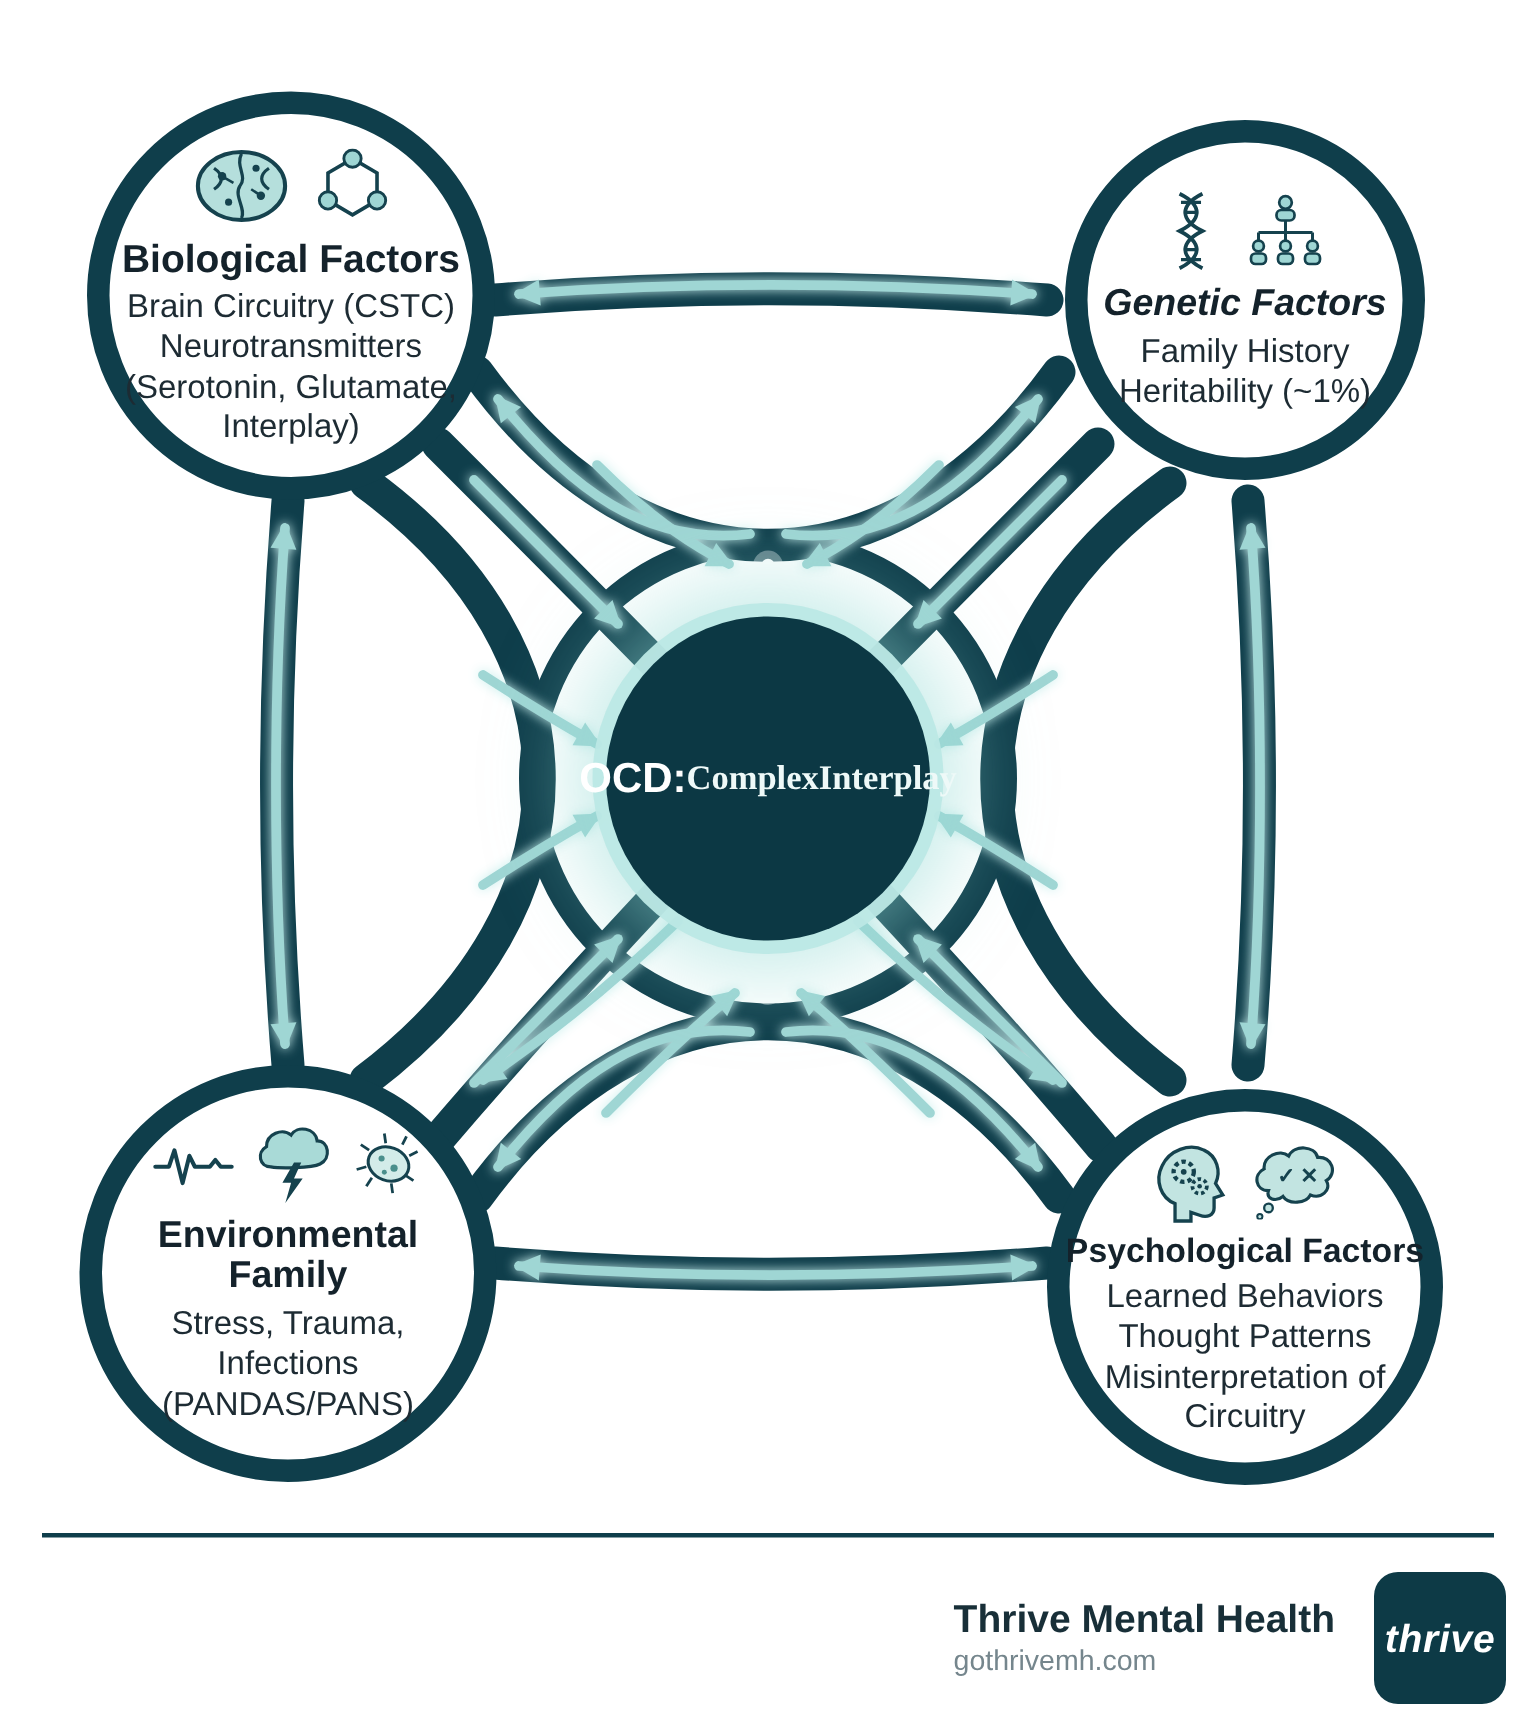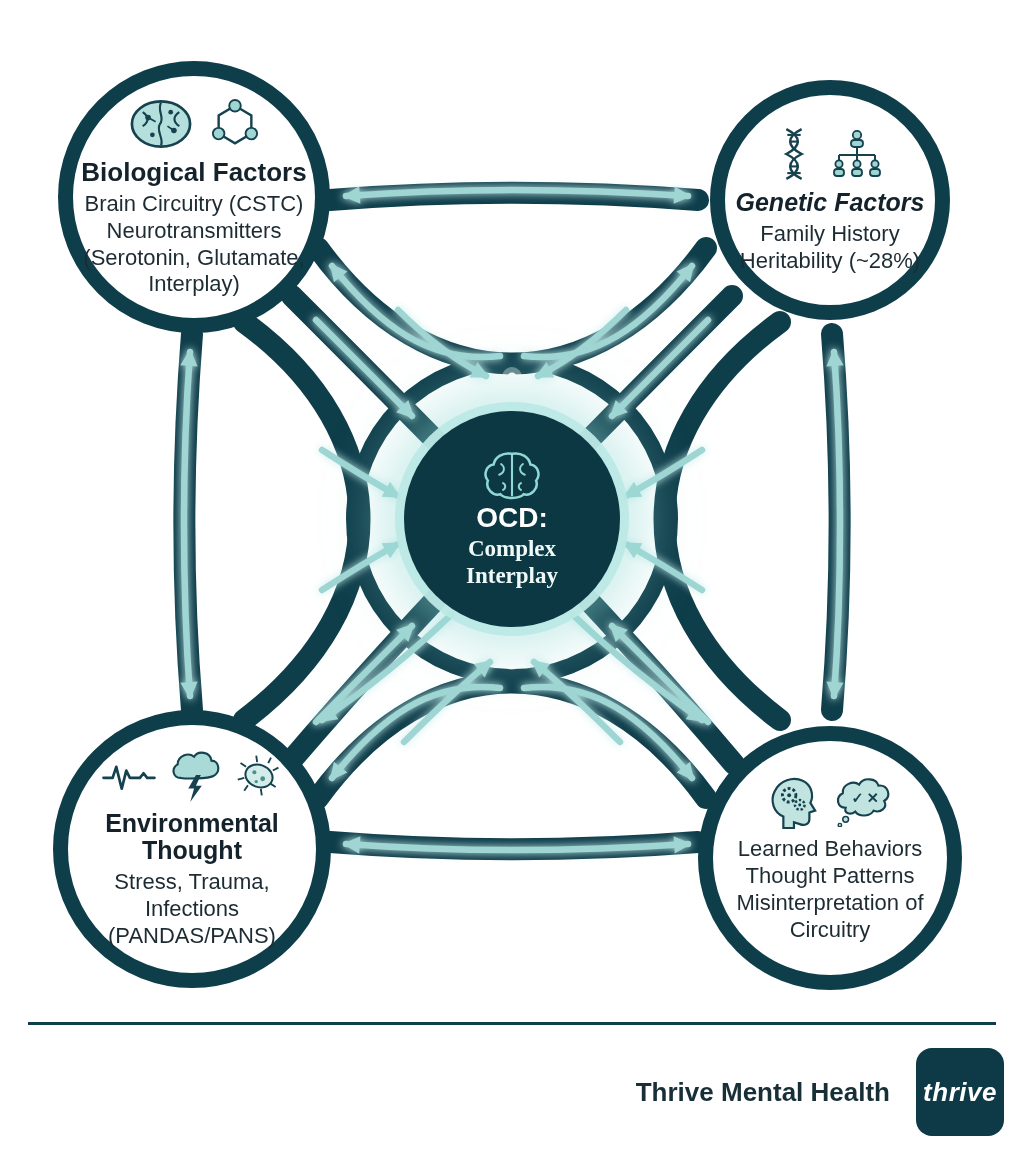--- a/index.html
+++ b/index.html
@@ -23,21 +23,21 @@
 
   .node-biological{left:58px;top:57px;width:272px;height:272px;}
   .node-genetic{left:710px;top:76px;width:240px;height:240px;}
   .node-environmental{left:53px;top:706px;width:278px;height:278px;}
   .node-psychological{left:698px;top:722px;width:264px;height:264px;}
   .node-genetic .title{font-size:25px;font-style:italic;}
   .node-psychological .title{font-size:22.5px;}
   .node-environmental .title{font-size:25px;max-width:190px;}
 
   .center-node{position:absolute;left:404px;top:407px;width:216px;height:216px;border-radius:50%;
-        background:#0c3844;display:flex;flex-direction:column;align-items:center;justify-content:center;
+        background:#0c3844;display:flex;flex-direction:row;align-items:center;justify-content:center;
         text-align:center;box-shadow:0 0 0 9px rgba(188,232,229,.95),0 0 55px 22px rgba(150,218,214,.55);}
   .center-node .c1{color:#ffffff;font-weight:bold;font-size:28px;line-height:1.15;}
   .center-node .c2{color:#eef9f8;font-weight:bold;font-size:23px;line-height:1.2;font-family:Liberation Serif, serif;}
 
   .divider{position:absolute;left:28px;top:1018px;width:968px;height:3px;background:#0f3e4b;}
   .footer{position:absolute;top:1044px;right:20px;display:flex;align-items:center;gap:26px;}
   .footer .ftext{}
   .brand{font-weight:bold;font-size:26px;color:#182f38;line-height:1.1;}
   .site{font-size:19px;color:#75868d;margin-top:3px;}
   .logo{width:88px;height:88px;border-radius:16px;background:#0d3a46;display:flex;align-items:center;justify-content:center;}
@@ -163,21 +163,21 @@
         <circle cx="12" cy="35" r="3.6" fill="#9fd6d4" stroke="#15424e" stroke-width="1.8"></circle>
         <rect x="7" y="40" width="10" height="7" rx="3" fill="#9fd6d4" stroke="#15424e" stroke-width="1.8"></rect>
         <circle cx="30" cy="35" r="3.6" fill="#9fd6d4" stroke="#15424e" stroke-width="1.8"></circle>
         <rect x="25" y="40" width="10" height="7" rx="3" fill="#9fd6d4" stroke="#15424e" stroke-width="1.8"></rect>
         <circle cx="48" cy="35" r="3.6" fill="#9fd6d4" stroke="#15424e" stroke-width="1.8"></circle>
         <rect x="43" y="40" width="10" height="7" rx="3" fill="#9fd6d4" stroke="#15424e" stroke-width="1.8"></rect>
       </svg>
     </div>
     <div class="title nowrap">Genetic Factors</div>
     <div class="line">Family History</div>
-    <div class="line">Heritability (~28%)</div>
+    <div class="line">Heritability (~1%)</div>
   </div>
 
   <div class="node node-environmental">
     <div class="icons">
       <svg width="56" height="40" viewBox="0 0 60 44">
         <polyline points="2,24 12,24 16,12 22,36 27,16 31,24 42,24 46,19 50,24 58,24" fill="none" stroke="#15424e" stroke-width="3" stroke-linejoin="round" stroke-linecap="round"></polyline>
       </svg>
       <svg width="54" height="56" viewBox="0 0 56 58">
         <path d="M12 31 C4 31 2 21 9 17 C9 8 20 4 26 9 C30 2 43 4 44 13 C52 13 54 25 46 29 C40 32 18 32 12 31 Z" fill="#a9dad7" stroke="#15424e" stroke-width="2.2"></path>
         <polygon points="28,28 20,42 26,42 22,56 34,39 28,39 33,28" fill="#15424e"></polygon>
@@ -190,21 +190,21 @@
         <line x1="12" y1="14" x2="6" y2="10" stroke="#15424e" stroke-width="2"></line>
         <line x1="10" y1="26" x2="3" y2="28" stroke="#15424e" stroke-width="2"></line>
         <line x1="14" y1="34" x2="10" y2="40" stroke="#15424e" stroke-width="2"></line>
         <line x1="28" y1="38" x2="29" y2="45" stroke="#15424e" stroke-width="2"></line>
         <line x1="38" y1="32" x2="44" y2="36" stroke="#15424e" stroke-width="2"></line>
         <circle cx="21" cy="20" r="2.2" fill="#4a8f8c"></circle>
         <circle cx="30" cy="27" r="2.6" fill="#4a8f8c"></circle>
         <circle cx="23" cy="30" r="1.8" fill="#4a8f8c"></circle>
       </svg>
     </div>
-    <div class="title">Environmental Thought</div>
+    <div class="title">Environmental Family</div>
     <div class="line">Stress, Trauma, Infections</div>
     <div class="line">(PANDAS/PANS)</div>
   </div>
 
   <div class="node node-psychological">
     <div class="icons">
       <svg width="54" height="58" viewBox="0 0 56 60">
         <path d="M18 58 L18 46 C8 42 4 30 9 20 C14 9 28 4 38 9 C47 13 50 24 46 32 L51 40 L45 42 L45 49 C45 54 40 56 35 54 L29 52 L29 58 Z" fill="#c2e4e1" stroke="#15424e" stroke-width="2.3"></path>
         <circle cx="24" cy="24" r="7" fill="none" stroke="#15424e" stroke-width="3" stroke-dasharray="3 2.2"></circle>
         <circle cx="24" cy="24" r="2" fill="#15424e"></circle>
@@ -212,20 +212,21 @@
         <circle cx="35" cy="34" r="1.6" fill="#15424e"></circle>
       </svg>
       <svg width="62" height="52" viewBox="0 0 64 54">
         <path d="M14 34 C5 34 3 23 11 19 C10 10 22 5 28 10 C32 2 46 3 48 11 C58 10 62 22 54 27 C58 34 50 40 43 37 C40 43 28 44 24 38 C19 42 12 40 14 34 Z" fill="#c2e4e1" stroke="#15424e" stroke-width="2.2"></path>
         <text x="20" y="29" font-size="15" font-weight="bold" fill="#15424e">✓</text>
         <text x="36" y="29" font-size="15" font-weight="bold" fill="#15424e">✕</text>
         <circle cx="14" cy="46" r="3" fill="#c2e4e1" stroke="#15424e" stroke-width="1.6"></circle>
         <circle cx="8" cy="52" r="1.8" fill="#c2e4e1" stroke="#15424e" stroke-width="1.4"></circle>
       </svg>
     </div>
+    <div class="title nowrap">Psychological Factors</div>
     <div class="line">Learned Behaviors</div>
     <div class="line">Thought Patterns</div>
     <div class="line">Misinterpretation of</div>
     <div class="line">Circuitry</div>
   </div>
 
   <div class="center-node">
     <svg width="70" height="54" viewBox="0 0 72 56">
       <path d="M36 6 C26 4 18 10 17 17 C9 18 6 28 11 34 C8 42 16 50 24 48 C28 53 44 53 48 48 C56 50 64 42 61 34 C66 28 63 18 55 17 C54 10 46 4 36 6 Z" fill="none" stroke="#8fd8d3" stroke-width="2.6"></path>
       <line x1="36" y1="6" x2="36" y2="50" stroke="#8fd8d3" stroke-width="2.2"></line>
@@ -236,19 +237,20 @@
     </svg>
     <div class="c1">OCD:</div>
     <div class="c2">Complex</div>
     <div class="c2">Interplay</div>
   </div>
 
   <div class="divider"></div>
   <div class="footer">
     <div class="ftext">
       <div class="brand">Thrive Mental Health</div>
+      <div class="site">gothrivemh.com</div>
     </div>
     <div class="logo">
       <span>thrive</span>
     </div>
   </div>
 
 </div>
 
 </body></html>

